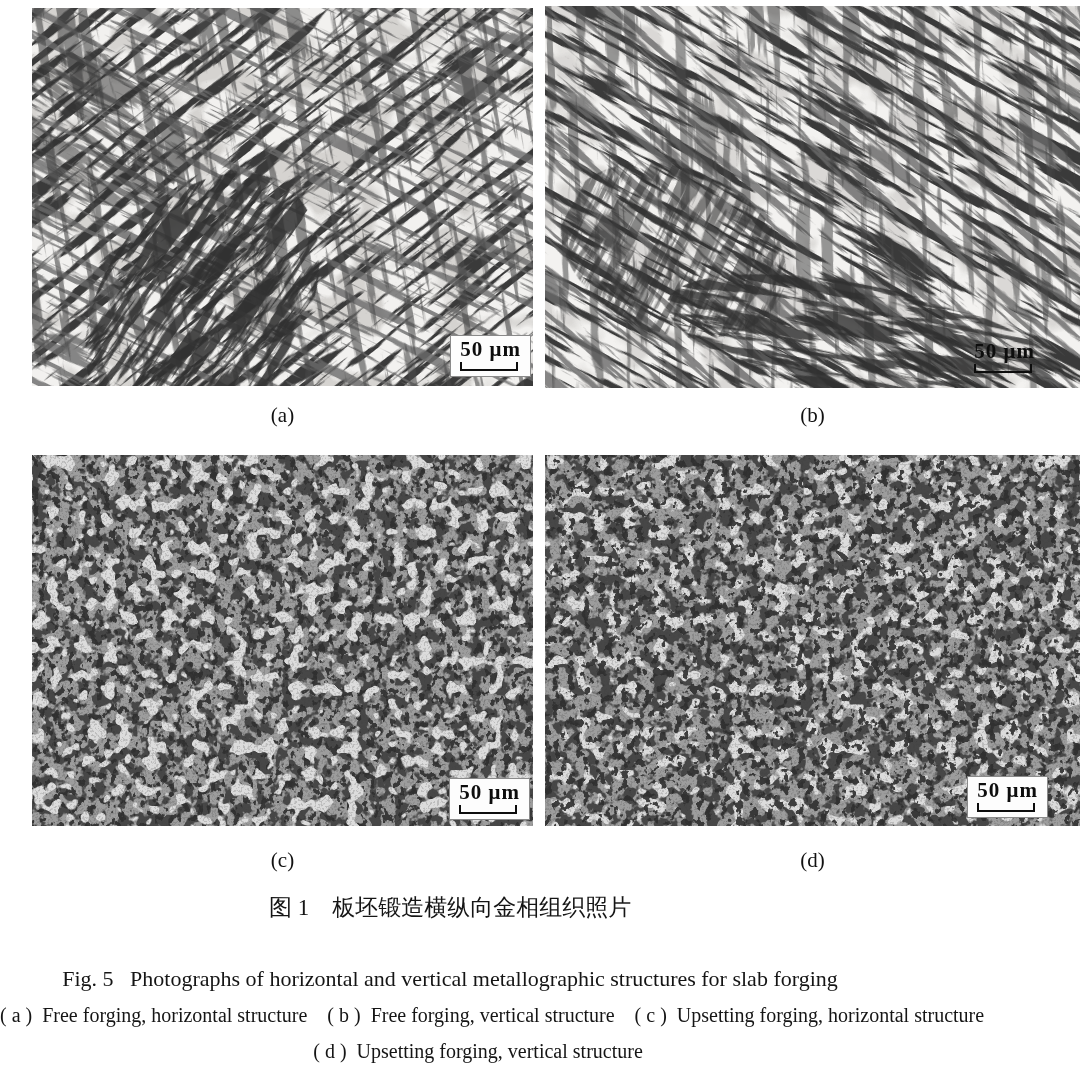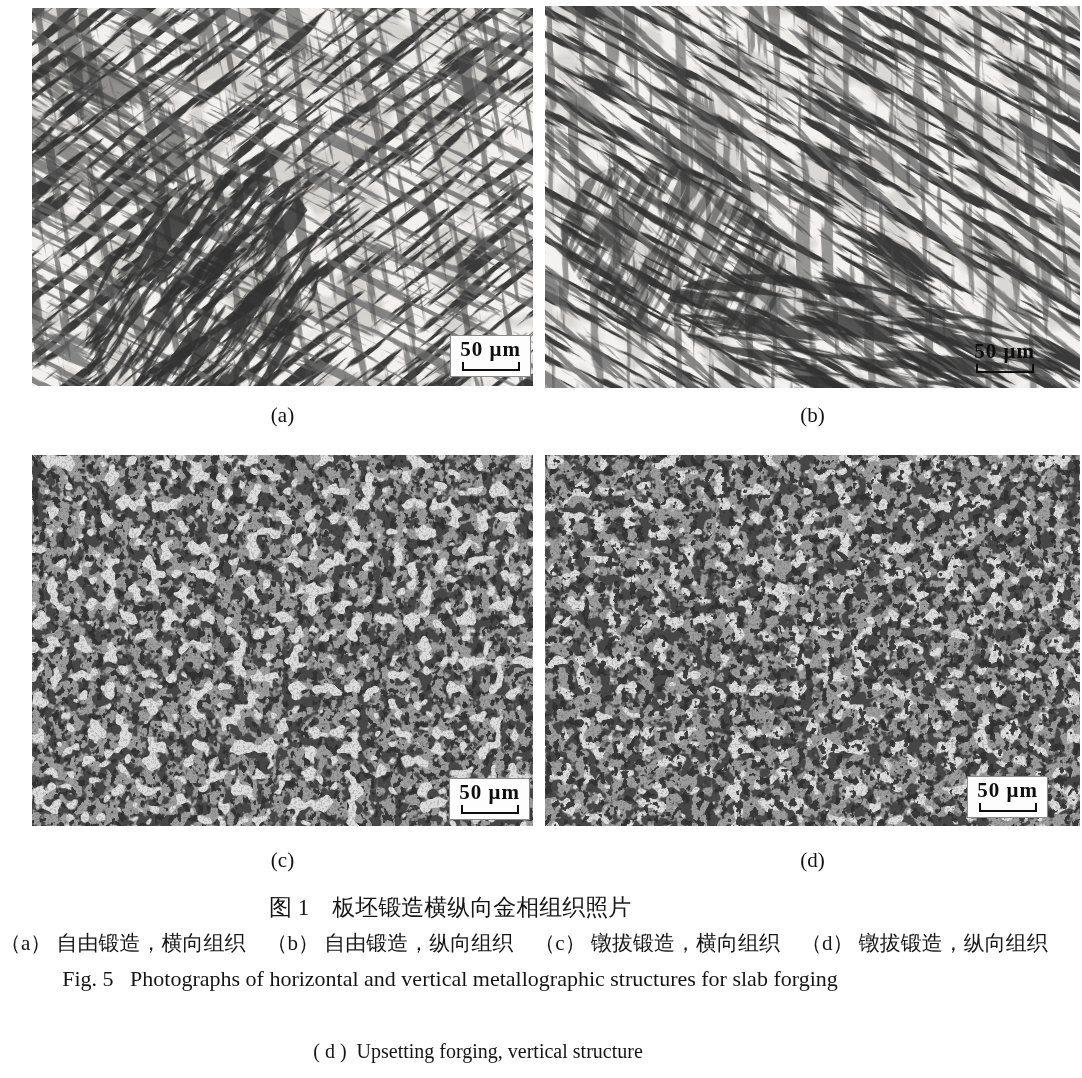--- a/index.html
+++ b/index.html
@@ -5,21 +5,21 @@
   html,body{margin:0;padding:0;background:#ffffff;}
   .page{position:relative;width:1082px;height:1078px;background:#fff;
         font-family:"Liberation Serif","DejaVu Serif",serif;color:#1a1a1a;overflow:hidden;}
   figure{margin:0;}
   .panel{position:absolute;overflow:hidden;background:#eeeeee;}
   #panel-a{left:32px;top:8px;width:501px;height:378px;}
   #panel-b{left:545px;top:6px;width:535px;height:382px;}
   #panel-c{left:32px;top:455px;width:501px;height:371px;}
   #panel-d{left:545px;top:455px;width:535px;height:371px;}
   .micro{position:absolute;left:0;top:0;width:100%;height:100%;display:block;}
-  .scalebar{position:absolute;display:flex;flex-direction:column;align-items:center;padding:1px 9px 5px;}
+  .scalebar{position:absolute;display:flex;flex-direction:column;padding:1px 9px 5px;}
   .scalebar.boxed{background:#fdfdfd;border:1px solid #8a8a8a;}
   .sb-text{font-weight:700;font-size:21px;line-height:24px;color:#0d0d0d;letter-spacing:1px;}
   .sb-line{width:54px;height:7px;border-left:2px solid #0d0d0d;border-right:2px solid #0d0d0d;
            border-bottom:2px solid #0d0d0d;margin-top:1px;}
   #sb-a{right:2px;bottom:9px;}
   #sb-b{right:36px;bottom:10px;}
   #sb-c{right:3px;bottom:6px;}
   #sb-d{right:32px;bottom:8px;}
   .panel-label{position:absolute;text-align:center;font-size:21px;line-height:30px;color:#111;}
   #label-a{left:32px;top:400px;width:501px;}
@@ -191,17 +191,17 @@
       <div class="sb-line"></div>
     </div>
   </figure>
 
   <div class="panel-label" id="label-a">(a)</div>
   <div class="panel-label" id="label-b">(b)</div>
   <div class="panel-label" id="label-c">(c)</div>
   <div class="panel-label" id="label-d">(d)</div>
 
   <div class="cap" id="cap-zh-title">图 1　板坯锻造横纵向金相组织照片</div>
-  <div class="cap" id="cap-zh-sub">（a） 自由锻造，横向组织　（b） 自由锻造，纵向组织　（c） 镦拔锻造，横向组织　（d） 镦拔锻造，纵向组织</div>
   <div class="cap" id="cap-en-title">Fig. 5   Photographs of horizontal and vertical metallographic structures for slab forging</div>
+  <div class="cap" id="cap-en-1">( a )  Free forging, horizontal structure    ( b )  Free forging, vertical structure    ( c )  Upsetting forging, horizontal structure</div>
   <div class="cap" id="cap-en-2">( d )  Upsetting forging, vertical structure</div>
 
 </div>
 
 </body></html>

